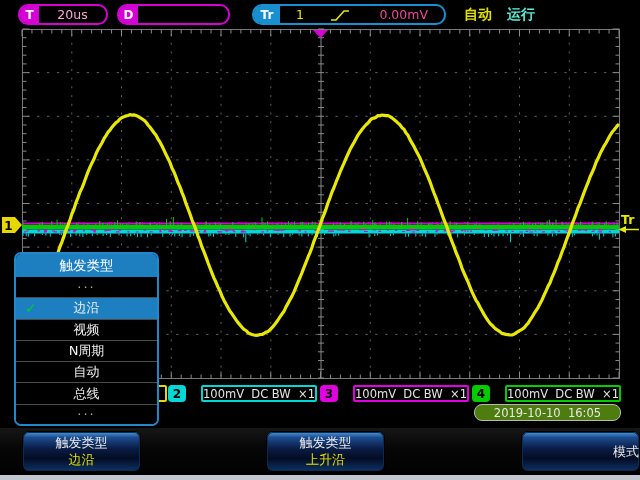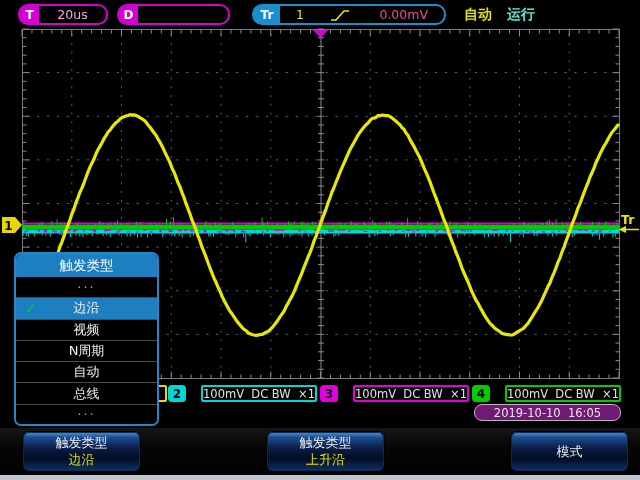--- a/index.html
+++ b/index.html
@@ -44,33 +44,33 @@
   .chpill .chval{flex:1;margin-left:15px;box-sizing:border-box;border:2px solid;border-radius:2px;
       background:#000;color:#e4e4e4;font-size:11.5px;display:flex;align-items:center;
       justify-content:center;white-space:pre;}
   #ch1-pill{left:18px;z-index:2;}
   #ch1-pill .chnum{background:#e6d800;}
   #ch1-pill .chval{border-color:#e6d800;}
   #ch2-pill{left:168px;}  #ch2-pill .chnum{background:#00d8d8;} #ch2-pill .chval{border-color:#00d8d8;}
   #ch3-pill{left:320px;}  #ch3-pill .chnum{background:#e000e0;} #ch3-pill .chval{border-color:#e000e0;}
   #ch4-pill{left:472px;}  #ch4-pill .chnum{background:#00cc00;} #ch4-pill .chval{border-color:#00cc00;}
   #date-pill{position:absolute;left:474px;top:404px;width:147px;height:17px;box-sizing:border-box;
-      border:1px solid #b8b8b8;border-radius:8px;background:#701a75;color:#e8e8e8;font-size:11.5px;
+      border:1px solid #b8b8b8;border-radius:8px;background:#4d7c0f;color:#e8e8e8;font-size:11.5px;
       display:flex;align-items:center;justify-content:center;white-space:pre;z-index:2;}
   
   #bottom-bar{position:absolute;left:0;top:428px;width:640px;height:52px;
       background:linear-gradient(180deg,#161616 0%,#060606 40%,#000 100%);z-index:3;}
   #bottom-strip{position:absolute;left:0;top:475px;width:640px;height:5px;background:#c2c6ce;z-index:4;}
   .bbtn{position:absolute;top:3px;width:119px;height:41px;box-sizing:border-box;border-radius:7px;
       border:1px solid #000;box-shadow:0 0 0 1px #0a2c52 inset;
       background:linear-gradient(180deg,#4a9ade 0%,#1c4c8e 14%,#0a1d46 42%,#040c24 68%,#0d3266 100%);
       display:flex;flex-direction:column;align-items:center;justify-content:center;gap:3px;}
   .bbtn .bt{color:#ececec;font-size:13px;line-height:14px;}
   .bbtn .bv{color:#e0e000;font-size:13px;line-height:14px;}
-  #btn-trig-type{left:22px;} #btn-trig-src{left:144px;} #btn-trig-edge{left:266px;} #btn-mode{left:510px;}
+  #btn-trig-type{left:22px;} #btn-trig-src{left:144px;} #btn-trig-edge{left:266px;} #btn-mode{left:521px;align-items:flex-end;}
   svg text{font-family:"DejaVu Sans","Liberation Sans",sans-serif;}
 </style>
 </head>
 <body>
 
 <div id="screen">
 
   <svg id="scope-svg" width="640" height="480" style="position:absolute;left:0;top:0;z-index:1">
     <g id="grid">
         <line x1="22.5" y1="29.5" x2="619.5" y2="29.5" stroke="#787878" stroke-width="1"></line>

